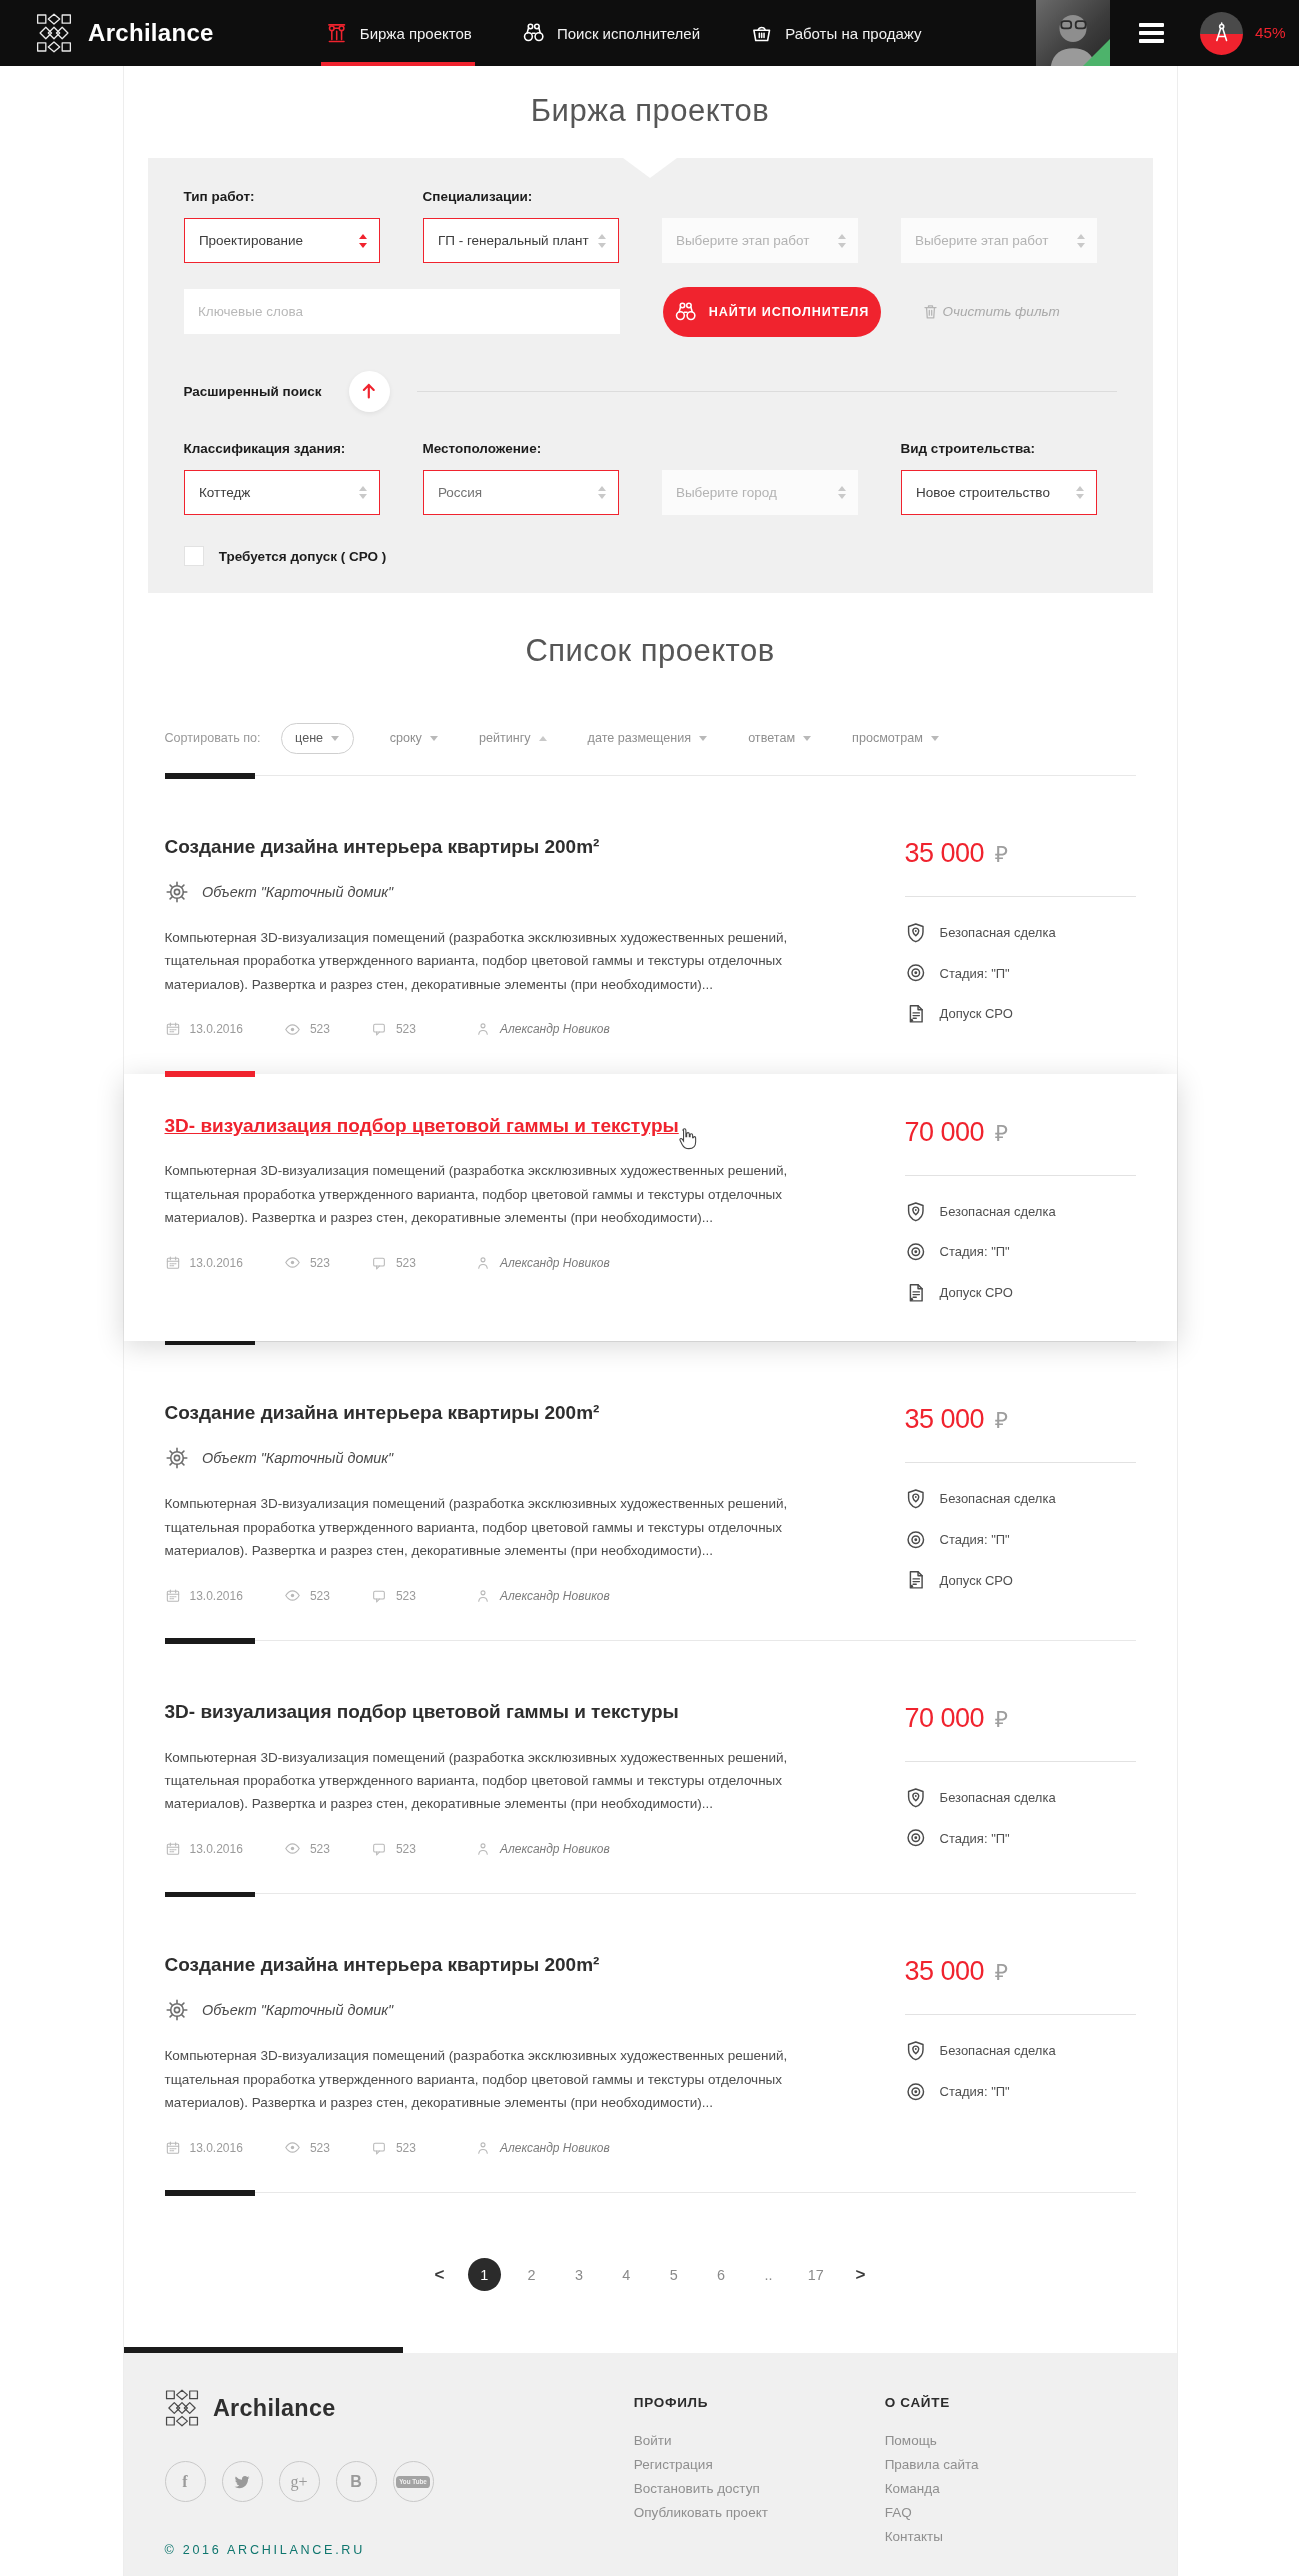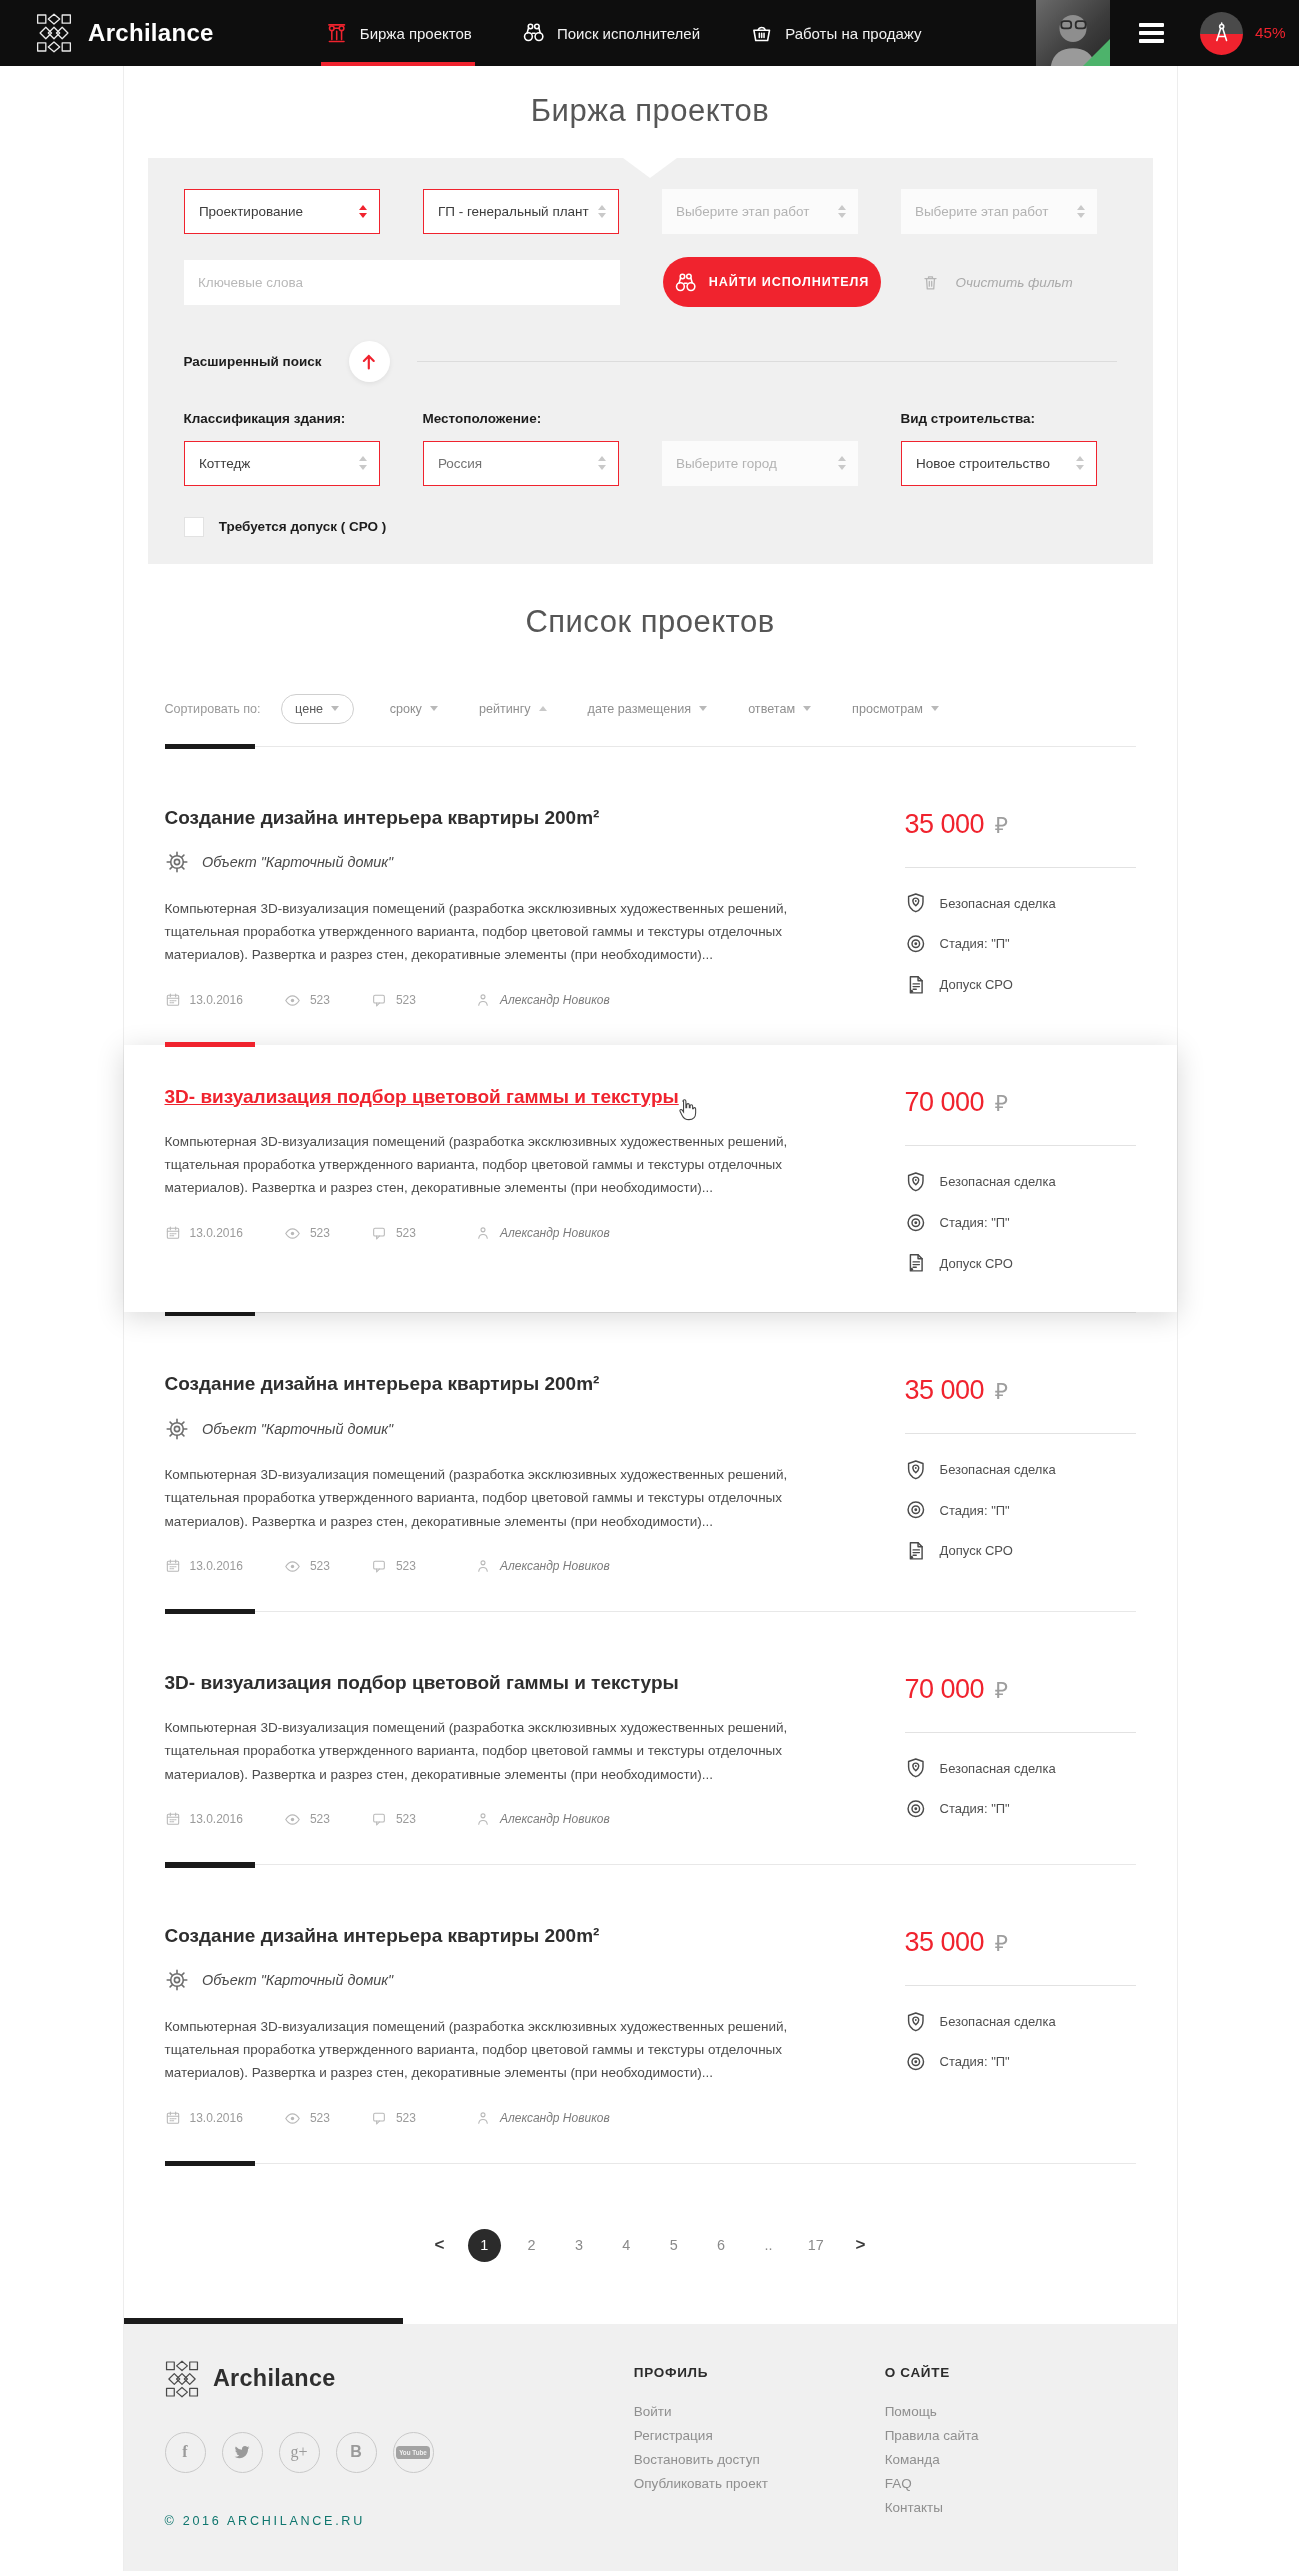--- a/index.html
+++ b/index.html
@@ -88,21 +88,21 @@
   .keywords {
     width:436px; height:45px; border:none; outline:none; background:#fff;
     padding:0 14.4px; font-size:13.5px; color:#444;
   }
   .keywords::placeholder { color:#b9b9b9; }
   .btn-search {
     margin-left:43px; width:218px; height:50px; border:none; border-radius:25px;
     background:#f0232e; color:#fff; font-family:inherit; font-size:12.6px; font-weight:bold;
     letter-spacing:0.9px; display:flex; align-items:center; justify-content:center; gap:11.7px; cursor:pointer;
   }
-  .clear-filter { margin-left:40px; display:flex; align-items:center; gap:16px; color:#a9a9a9; font-size:13.5px; font-style:italic; cursor:pointer; }
+  .clear-filter { margin-left:40px; display:flex; align-items:center; gap:3px; color:#a9a9a9; font-size:13.5px; font-style:italic; cursor:pointer; }
   .clear-filter svg { color:#b5b5b5; }
   .row-advanced { margin-top:34px; display:flex; align-items:center; }
   .adv-label { font-size:13.5px; font-weight:bold; color:#1c1c1c; }
   .adv-circle {
     width:41px; height:41px; border-radius:50%; background:#fff; margin-left:27px;
     display:flex; align-items:center; justify-content:center; cursor:pointer;
     box-shadow:0 1.8px 5.4px rgba(0,0,0,.07); color:#f0232e;
   }
   .adv-line { flex:1; height:0.9px; background:#dcdcdc; margin-left:27px; }
   .row-filters2 { margin-top:29px; }
@@ -322,20 +322,28 @@
       <span class="progress-text">45%</span>
     </div>
   </div>
 </header>
 
 <main class="container">
 
   <h1 class="page-title">Биржа проектов</h1>
 
   <section class="filter-panel">
+    <div class="f-row">
+      <div class="f-col">
+          <span class="f-label">Тип работ:</span>
+        </div>
+      <div class="f-col">
+          <span class="f-label">Специализации:</span>
+        </div>
+    </div>
     <div class="f-row">
       <div class="f-col select red">
         <span>Проектирование</span>
         <span class="sel-arrows accent">
             <span class="tri-up"></span>
             <span class="tri-down"></span>
           </span>
       </div>
       <div class="f-col select red">
         <span style="color:#3c3c3c">ГП - генеральный плант</span>

